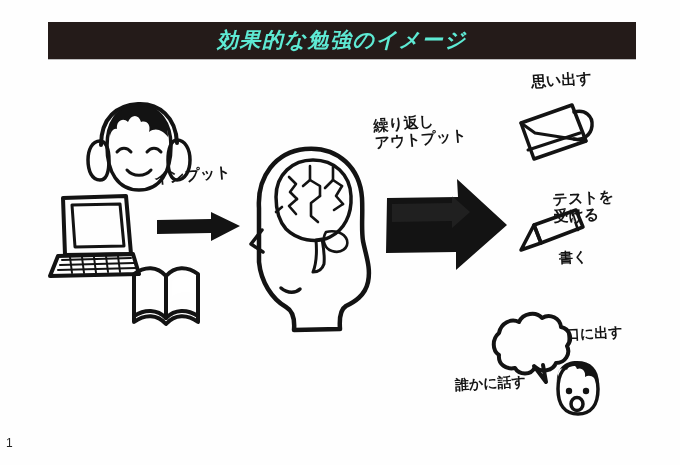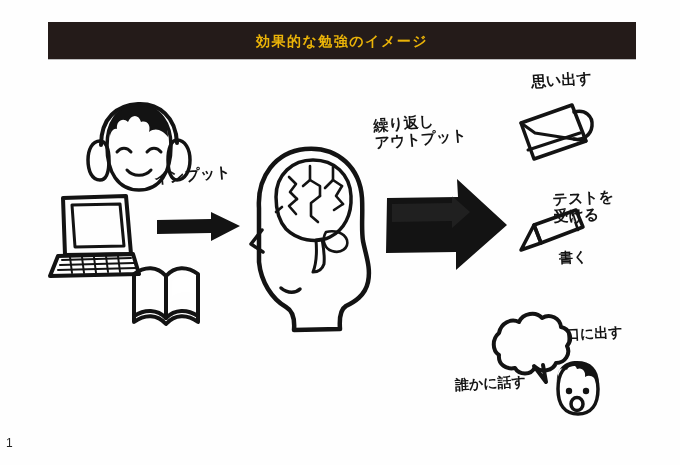--- a/index.html
+++ b/index.html
@@ -19,27 +19,28 @@
   
   .title-bar{
     position:absolute;
     left:48px;top:22px;
     width:588px;height:37px;
     background:#241b19;
     display:flex;align-items:center;justify-content:center;
     box-shadow:0 1px 0 rgba(0,0,0,.25);
   }
   .title-text{
-    color:#eab308;
+    color:#5eead4;
     font-family:"DejaVu Sans","Liberation Sans",sans-serif;
-    font-size:14px;
+    font-size:21px;
     font-weight:700;
     letter-spacing:1.5px;
     line-height:1;
     white-space:nowrap;
+    font-style:italic;
   }
 
   
   .hand{
     position:absolute;
     font-family:"DejaVu Sans","Liberation Sans",sans-serif;
     color:#141414;
     font-weight:700;
     white-space:pre;
     line-height:1.12;

